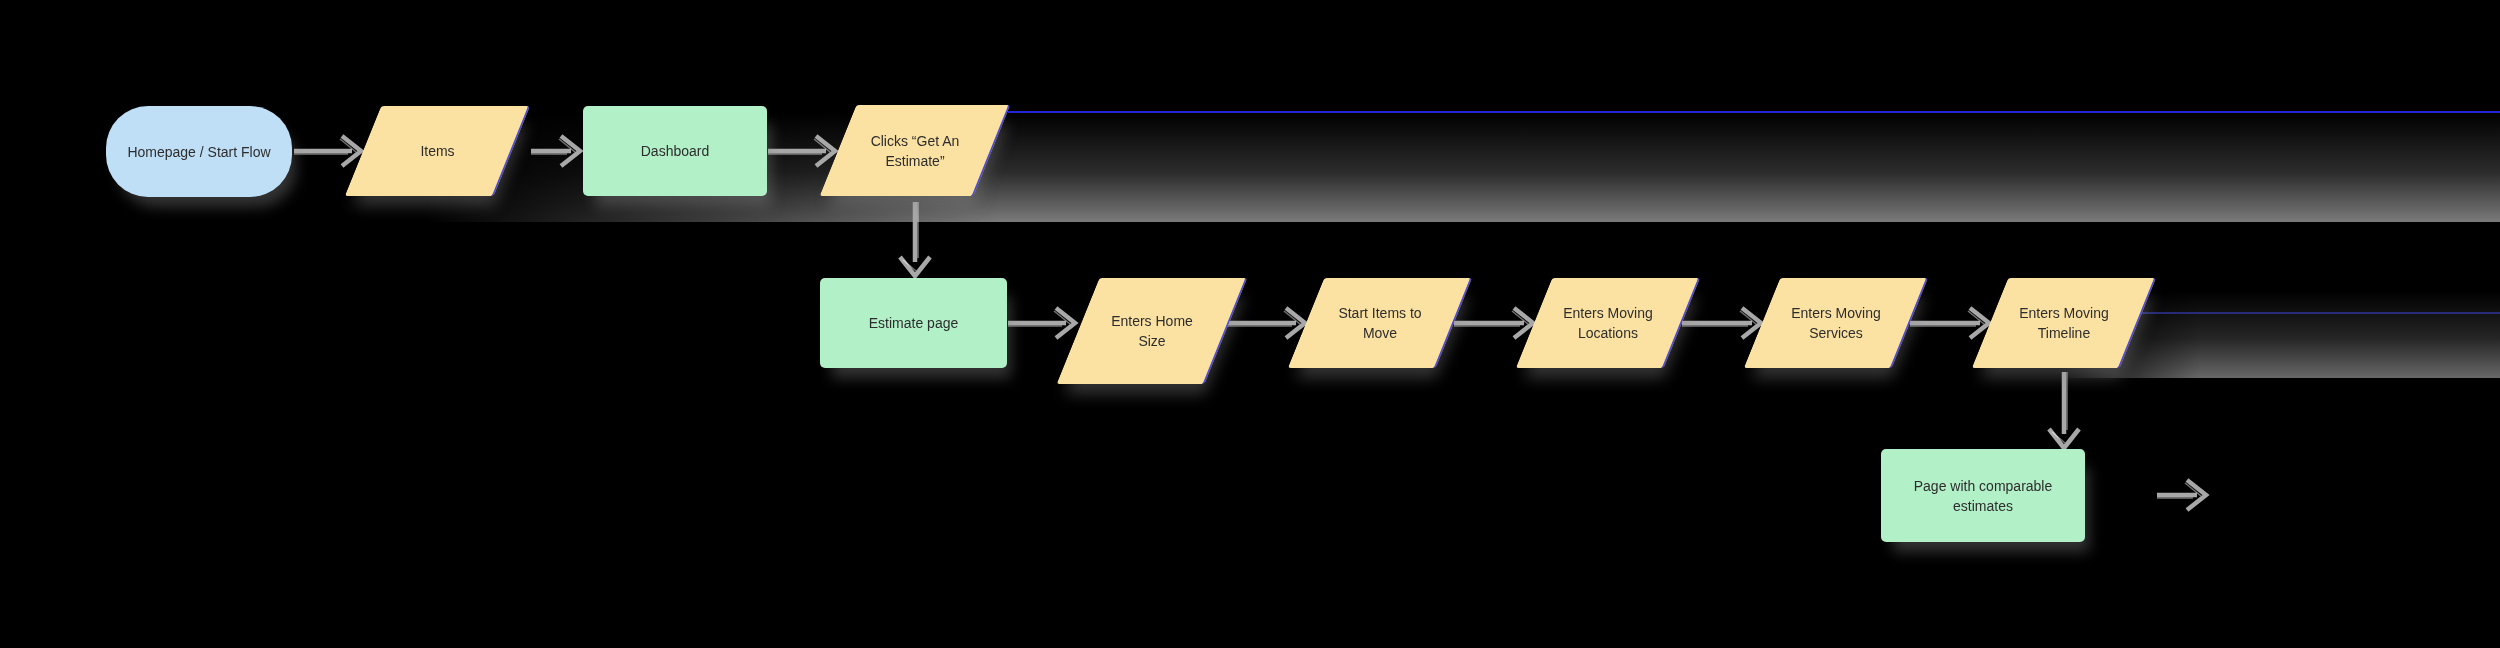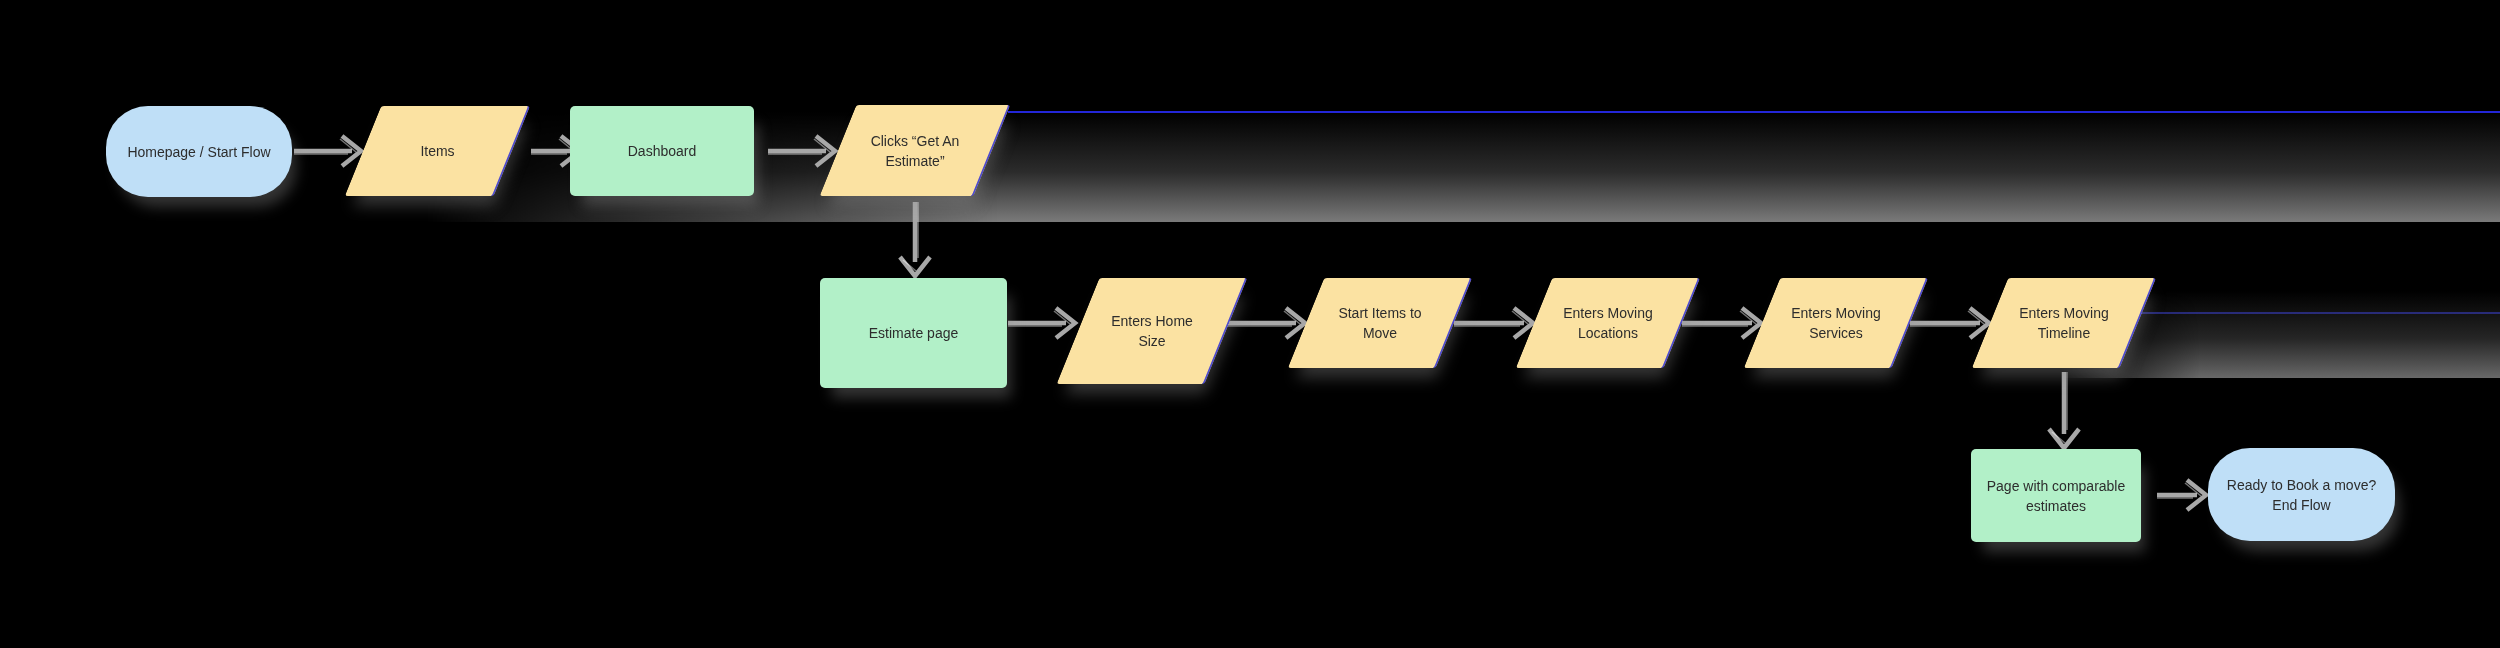--- a/index.html
+++ b/index.html
@@ -144,31 +144,31 @@
   </svg>
 
   <div class="node" style="left:106px;top:106px;width:186px;height:91px">
     <div class="shape terminal-bg"></div>
     <div class="label">Homepage / Start Flow</div>
   </div>
   <div class="node" style="left:345px;top:106px;width:185px;height:90px">
     <div class="io-bg"></div>
     <div class="label">Items</div>
   </div>
-  <div class="node" style="left:570px;top:106px;width:184px;height:90px">
+  <div class="node" style="left:583px;top:106px;width:184px;height:90px">
     <div class="shape process-bg"></div>
     <div class="label">Dashboard</div>
   </div>
   <div class="node" style="left:820px;top:105px;width:190px;height:91px">
     <div class="io-bg"></div>
     <div class="label">Clicks “Get An
 Estimate”</div>
   </div>
 
-  <div class="node" style="left:820px;top:278px;width:187px;height:110px">
+  <div class="node" style="left:820px;top:278px;width:187px;height:90px">
     <div class="shape process-bg"></div>
     <div class="label">Estimate page</div>
   </div>
   <div class="node" style="left:1060px;top:278px;width:184px;height:106px">
     <div class="io-bg"></div>
     <div class="label">Enters Home
 Size</div>
   </div>
   <div class="node" style="left:1288px;top:278px;width:184px;height:90px">
     <div class="io-bg"></div>
@@ -184,24 +184,19 @@
     <div class="io-bg"></div>
     <div class="label">Enters Moving
 Services</div>
   </div>
   <div class="node" style="left:1972px;top:278px;width:184px;height:90px">
     <div class="io-bg"></div>
     <div class="label">Enters Moving
 Timeline</div>
   </div>
 
-  <div class="node" style="left:1971px;top:449px;width:170px;height:93px">
+  <div class="node" style="left:1881px;top:449px;width:204px;height:93px">
     <div class="shape process-bg"></div>
     <div class="label">Page with comparable
 estimates</div>
   </div>
-  <div class="node" style="left:2208px;top:448px;width:187px;height:93px">
-    <div class="shape terminal-bg"></div>
-    <div class="label">Ready to Book a move?
-End Flow</div>
-  </div>
 
 </div>
 
 </body></html>

